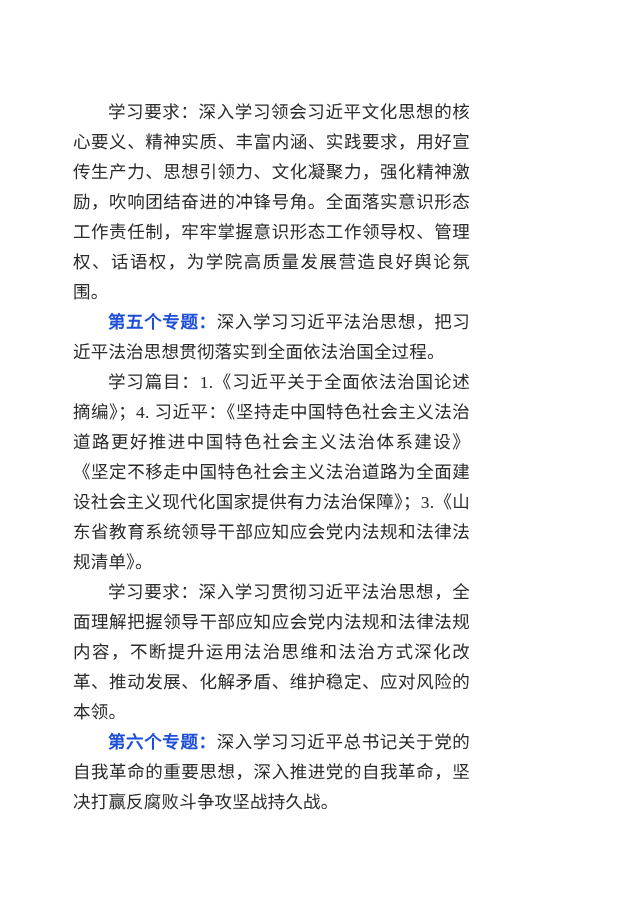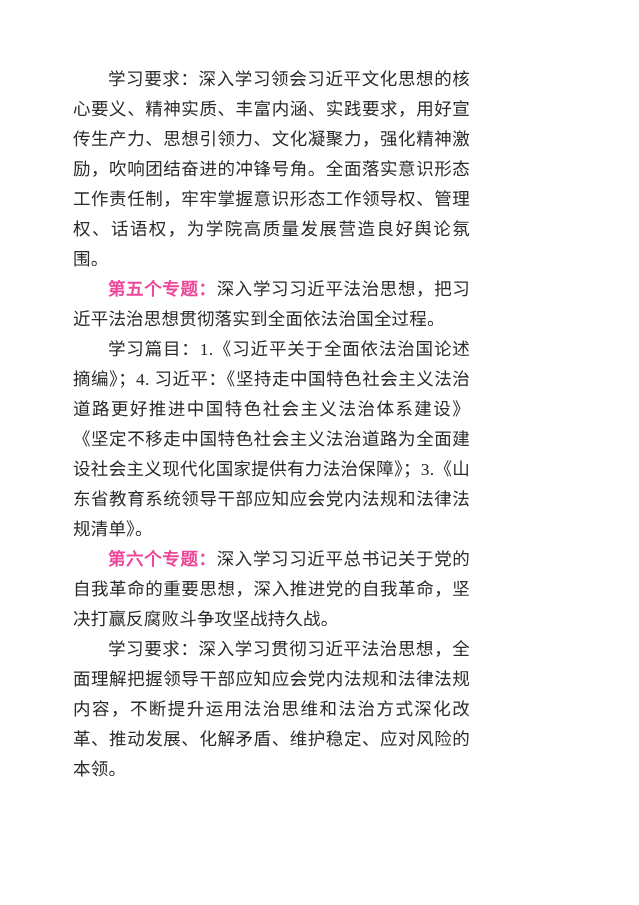--- a/index.html
+++ b/index.html
@@ -11,35 +11,35 @@
   body {
     width: 639px;
     height: 905px;
     overflow: hidden;
     font-family: "Liberation Serif", "DejaVu Serif", serif;
   }
   .doc-page {
     width: 539px;
     height: 905px;
     background: #ffffff;
-    padding: 64px 69px 0 73px;
+    padding: 97px 69px 0 73px;
   }
   .para {
     margin: 0;
     font-size: 17.5px;
     line-height: 30px;
     color: #2b2b2b;
     text-align: justify;
     text-justify: inter-character;
     text-indent: 2em;
     letter-spacing: 0.2px;
   }
   .para .lead {
     font-weight: bold;
-    color: #ec4899;
+    color: #1d4ed8;
     margin-top: 17px;
   }
 </style>
 </head>
 <body>
 
 <div class="doc-page">
 
   <p class="para">
     <span class="lead"></span><span class="body-text">学习要求：深入学习领会习近平文化思想的核心要义、精神实质、丰富内涵、实践要求，用好宣传生产力、思想引领力、文化凝聚力，强化精神激励，吹响团结奋进的冲锋号角。全面落实意识形态工作责任制，牢牢掌握意识形态工作领导权、管理权、话语权，为学院高质量发展营造良好舆论氛围。</span>
@@ -47,21 +47,21 @@
 
   <p class="para">
     <span class="lead">第五个专题：</span><span class="body-text">深入学习习近平法治思想，把习近平法治思想贯彻落实到全面依法治国全过程。</span>
   </p>
 
   <p class="para">
     <span class="lead"></span><span class="body-text">学习篇目：1.《习近平关于全面依法治国论述摘编》；4. 习近平：《坚持走中国特色社会主义法治道路更好推进中国特色社会主义法治体系建设》《坚定不移走中国特色社会主义法治道路为全面建设社会主义现代化国家提供有力法治保障》；3.《山东省教育系统领导干部应知应会党内法规和法律法规清单》。</span>
   </p>
 
   <p class="para">
-    <span class="lead">第六个专题：</span><span class="body-text">深入学习习近平总书记关于党的自我革命的重要思想，深入推进党的自我革命，坚决打赢反腐败斗争攻坚战持久战。</span>
+    <span class="lead"></span><span class="body-text">学习要求：深入学习贯彻习近平法治思想，全面理解把握领导干部应知应会党内法规和法律法规内容，不断提升运用法治思维和法治方式深化改革、推动发展、化解矛盾、维护稳定、应对风险的本领。</span>
   </p>
 
   <p class="para">
-    <span class="lead"></span><span class="body-text">学习要求：深入学习贯彻习近平法治思想，全面理解把握领导干部应知应会党内法规和法律法规内容，不断提升运用法治思维和法治方式深化改革、推动发展、化解矛盾、维护稳定、应对风险的本领。</span>
+    <span class="lead">第六个专题：</span><span class="body-text">深入学习习近平总书记关于党的自我革命的重要思想，深入推进党的自我革命，坚决打赢反腐败斗争攻坚战持久战。</span>
   </p>
 
 
 </div>
 
 </body></html>

